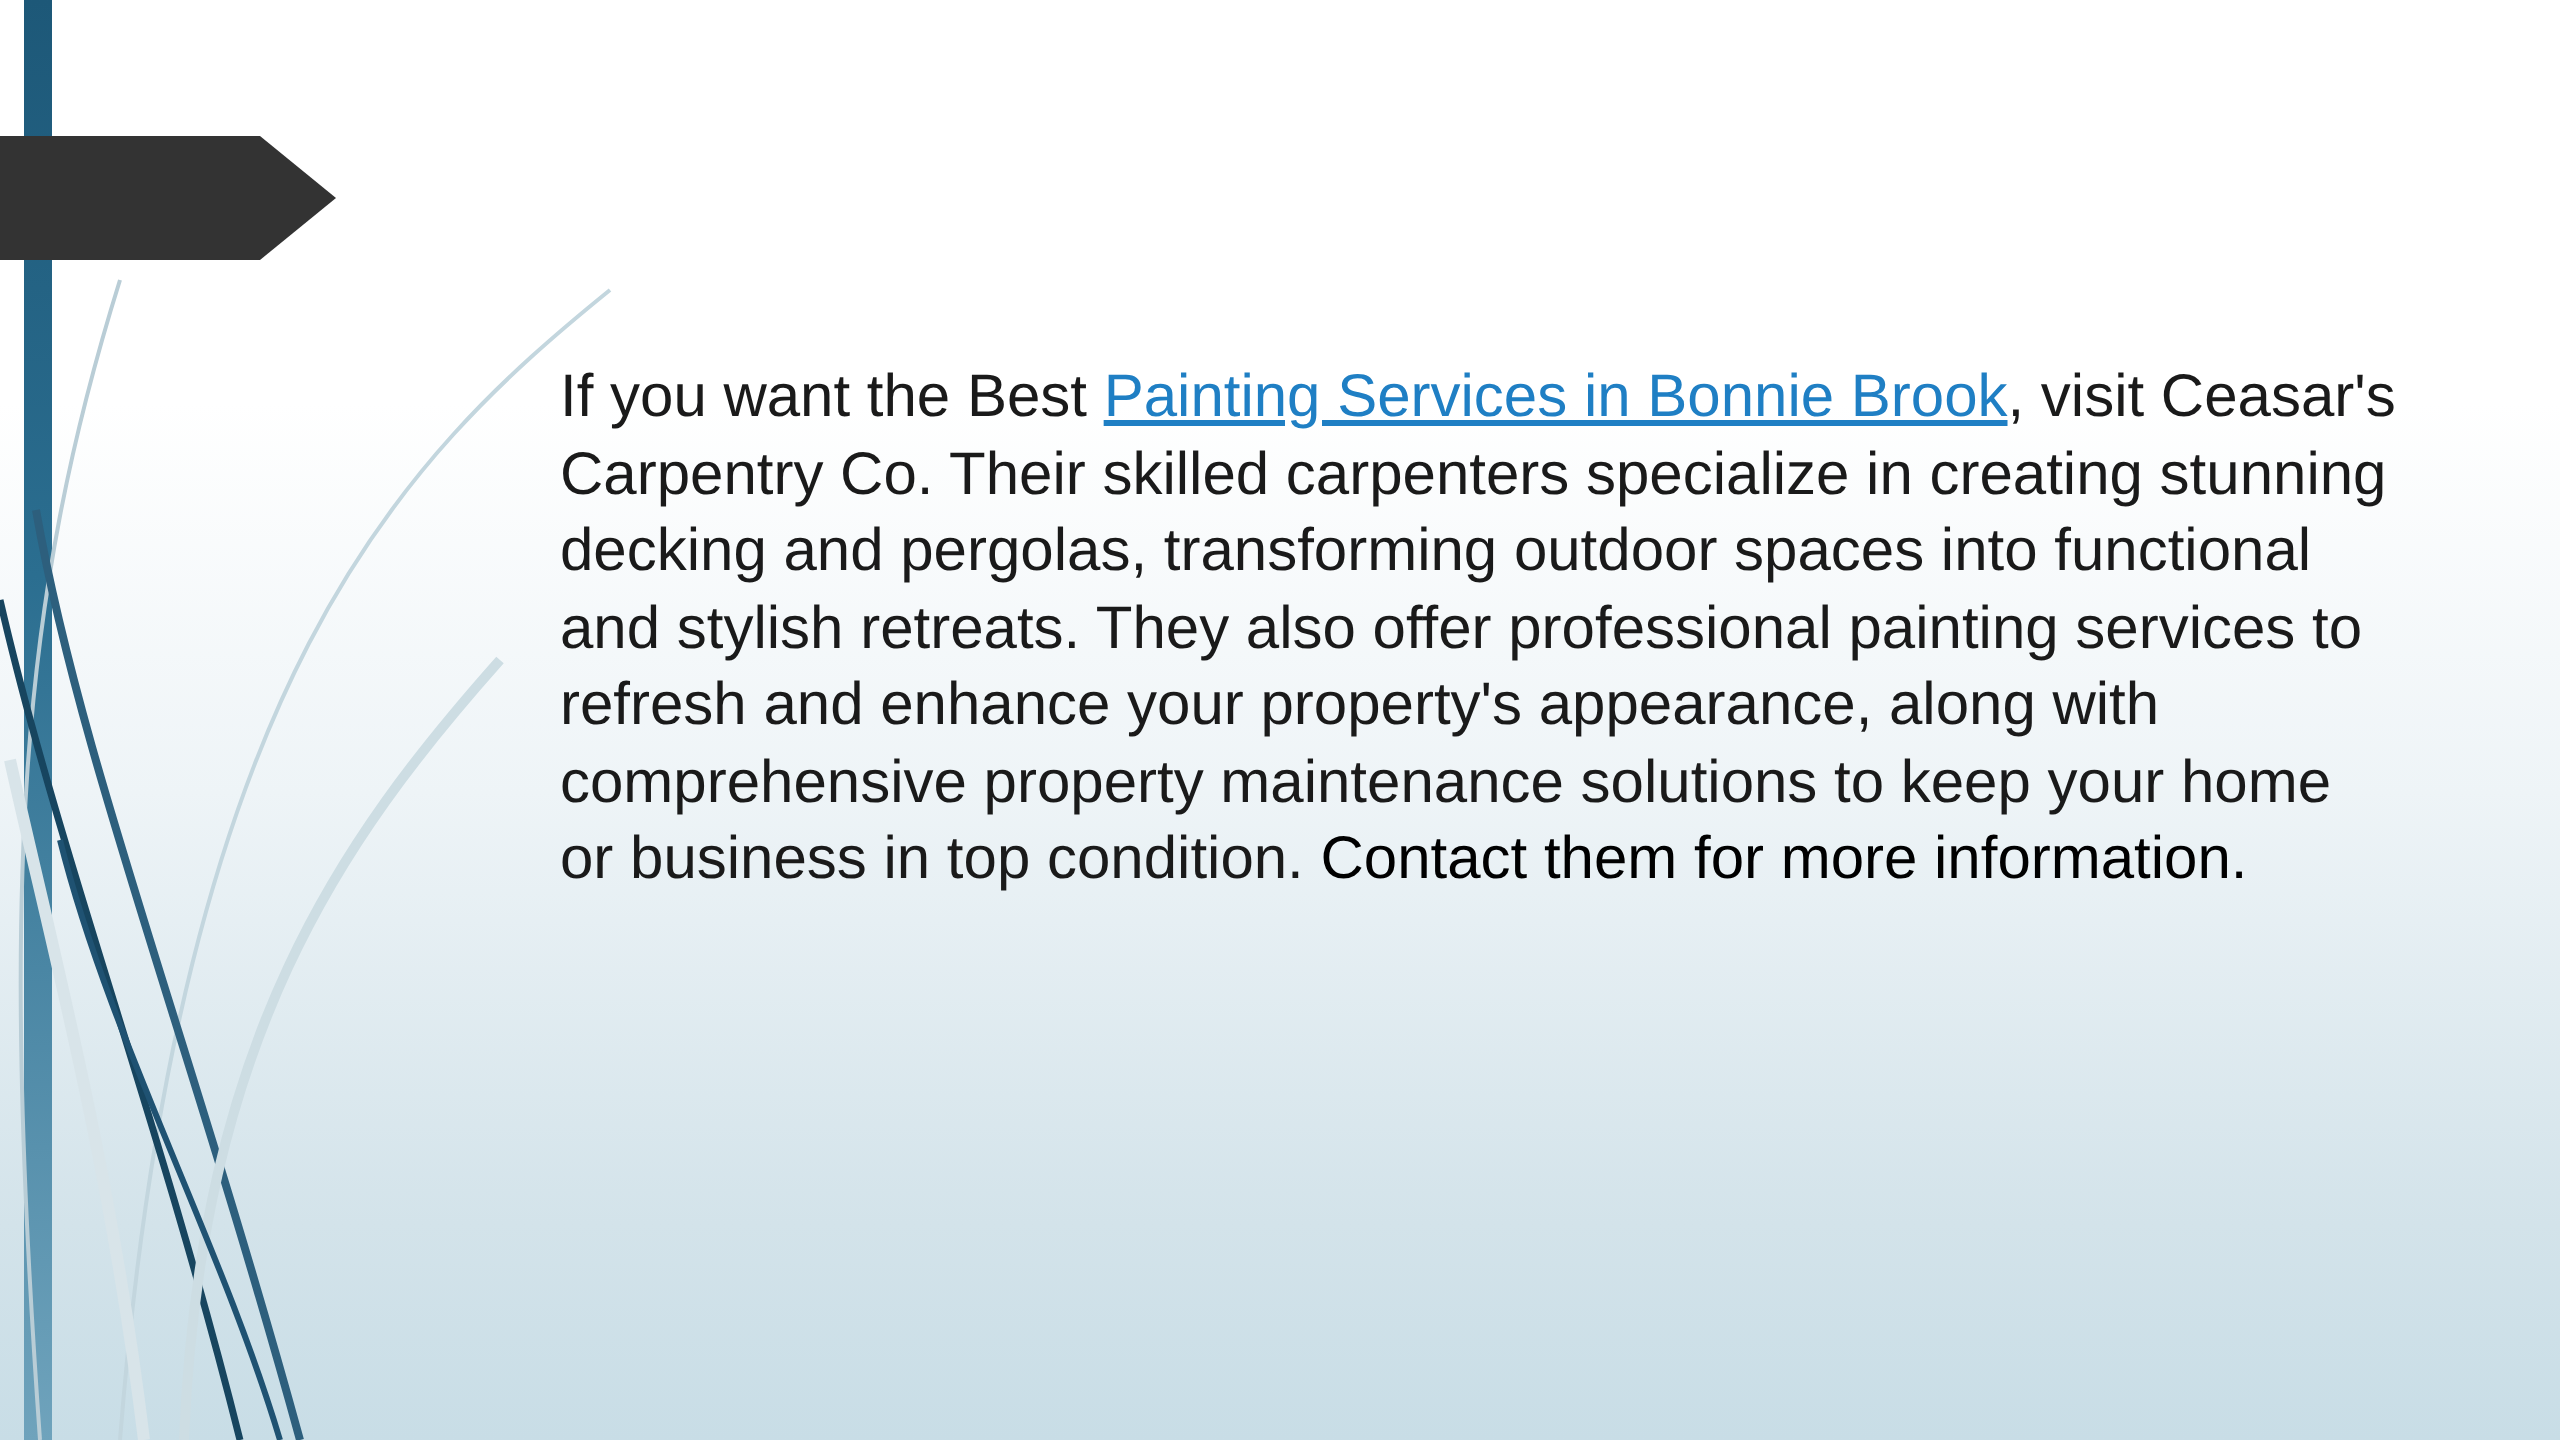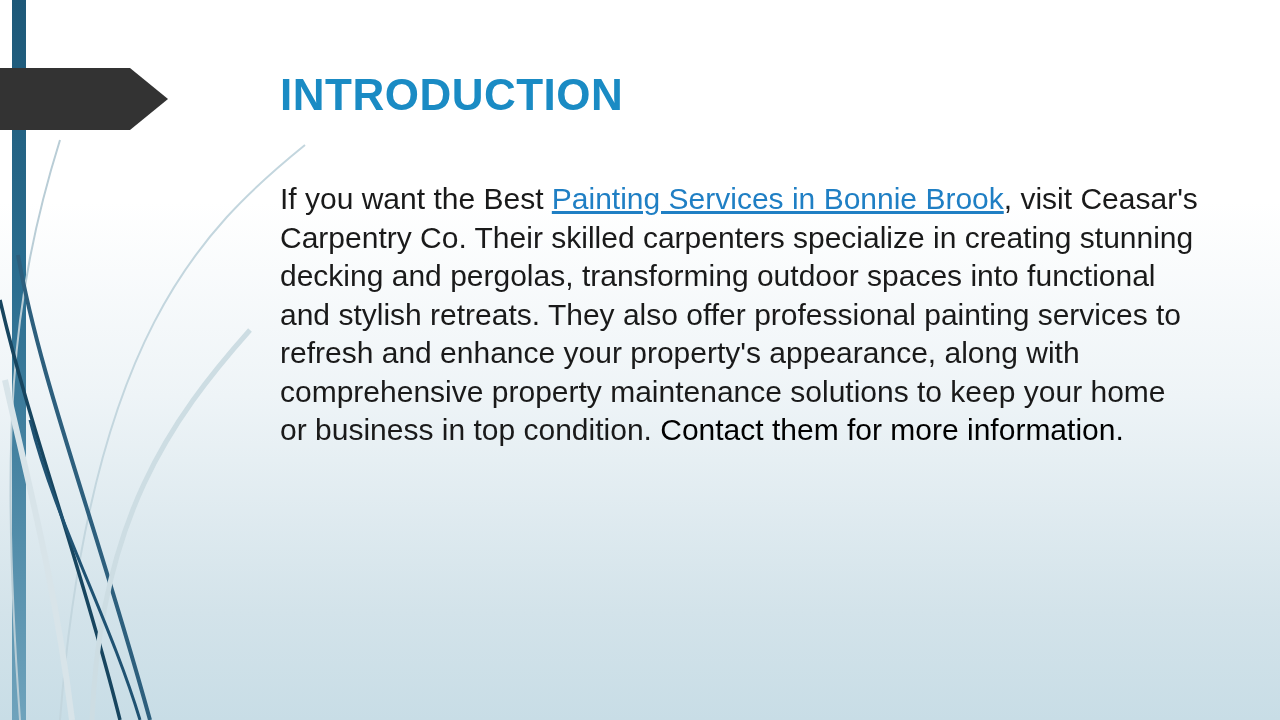--- a/index.html
+++ b/index.html
@@ -110,18 +110,17 @@
     <path d="M 60 140 C 10 300, 0 440, 20 720" stroke="#b9cdd6" stroke-width="2" fill="none"></path>
     <path d="M 305 145 C 200 230, 90 340, 60 720" stroke="#c3d6de" stroke-width="2" fill="none"></path>
     <path d="M 18 255 C 40 380, 95 520, 150 720" stroke="#2d5f7d" stroke-width="4" fill="none"></path>
     <path d="M 0 300 C 30 430, 80 560, 120 720" stroke="#17455f" stroke-width="3.5" fill="none"></path>
     <path d="M 250 330 C 170 420, 100 520, 92 720" stroke="#cddde3" stroke-width="5" fill="none"></path>
     <path d="M 5 380 C 25 470, 55 580, 72 720" stroke="#d8e4e9" stroke-width="6" fill="none"></path>
     <path d="M 30 420 C 55 520, 110 620, 140 720" stroke="#1f5272" stroke-width="3" fill="none"></path>
   </svg>
 
   <div class="content">
-    <div class="slide-title">INTRODUCTION</div>
 
     <div class="body-text"><span>If you want the Best </span><a href="#">Painting Services in Bonnie Brook</a><span>, visit Ceasar's Carpentry Co. Their skilled carpenters specialize in creating stunning decking and pergolas, transforming outdoor spaces into functional and stylish retreats. They also offer professional painting services to refresh and enhance your property's appearance, along with comprehensive property maintenance solutions to keep your home or business in top condition. </span><span class="tail-text">Contact them for more information.</span></div>
   </div>
 
 </div>
 
 </body></html>

